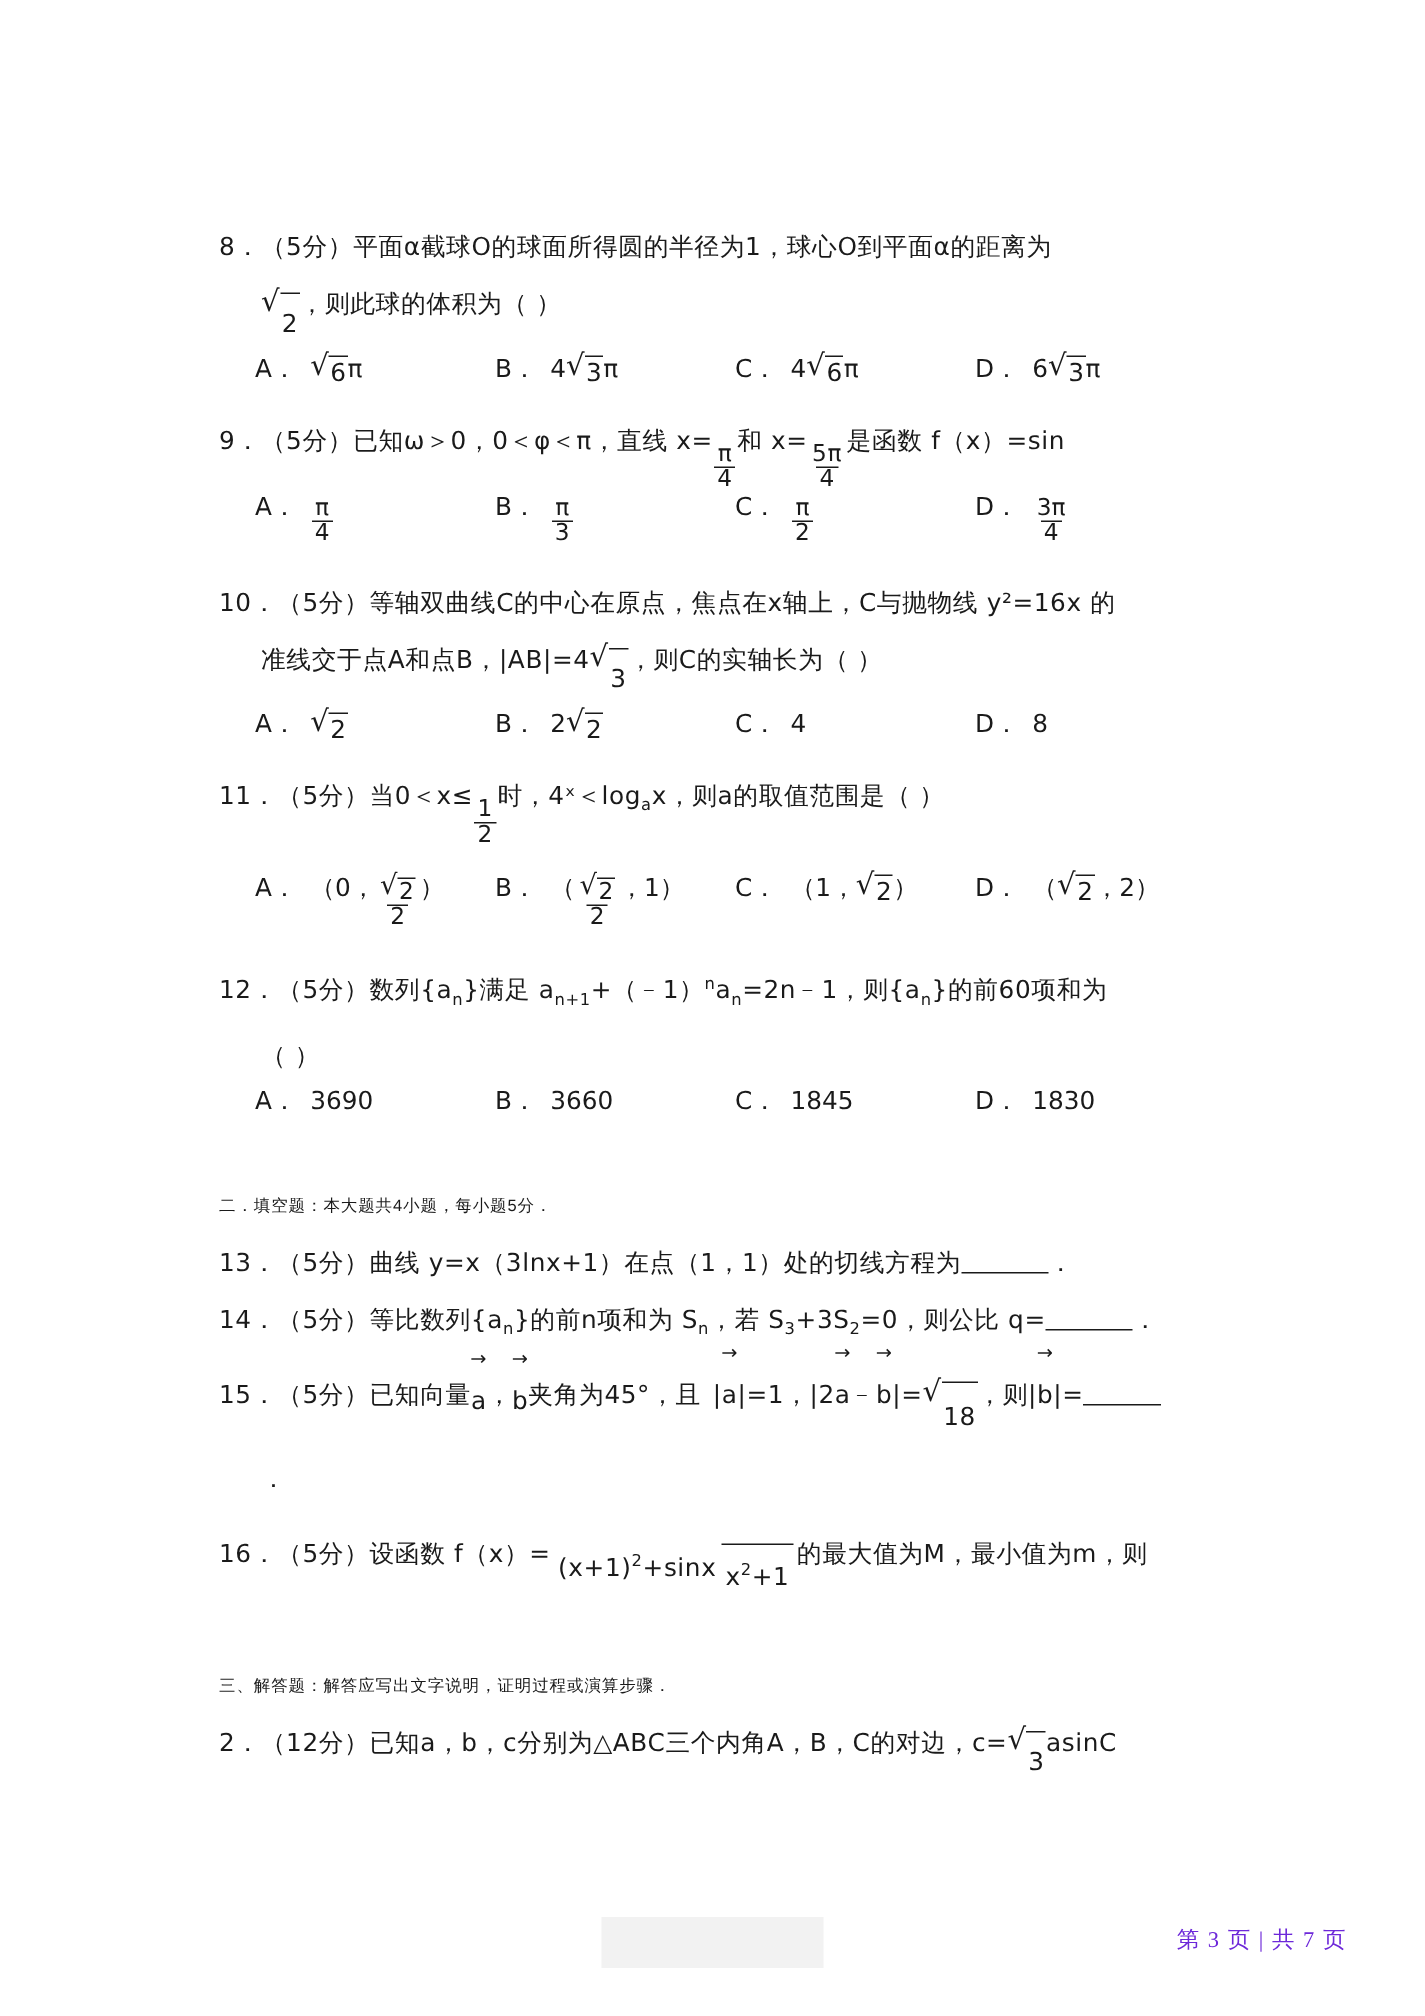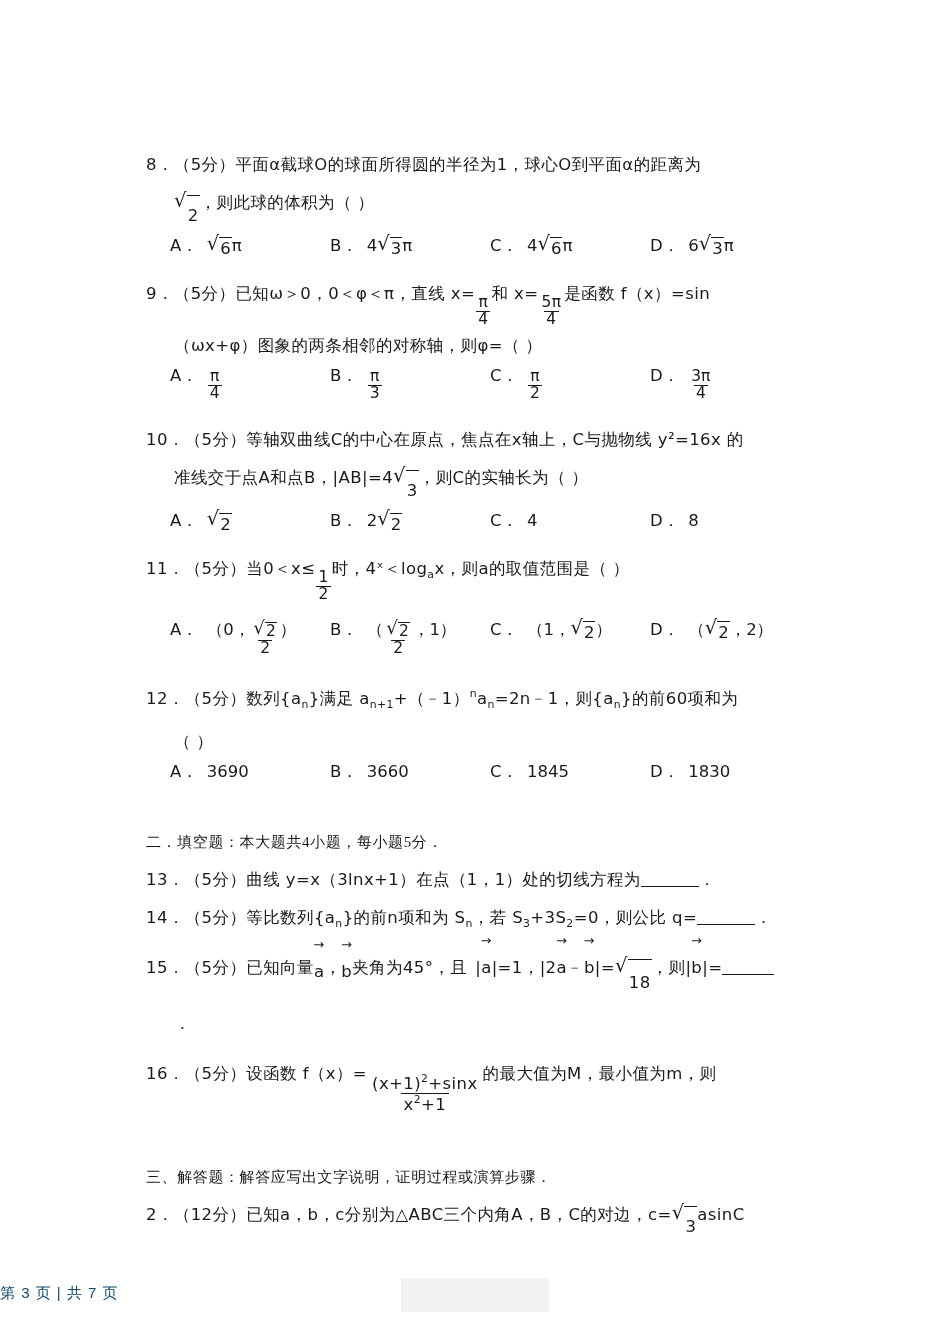--- a/index.html
+++ b/index.html
@@ -23,23 +23,23 @@
   
   .qline{
     font-size:16.5px;
     line-height:38px;
     white-space:nowrap;
     letter-spacing:.4px;
   }
   .qblock{ margin-bottom:0px; }
   .indent{ padding-left:28px; }
   .sec-head{
-    font-size:15px;
+    font-size:11px;
     line-height:38px;
-    font-family:Liberation Serif, serif;
+    font-family:Liberation Sans, sans-serif;
     letter-spacing:.6px;
   }
 
   
   .opts{
     position:relative;
     height:40px;
     font-size:16.5px;
   }
   .opts.tall{ height:56px; }
@@ -59,28 +59,27 @@
     vertical-align:-0.52em;
     margin:0 1px;
     line-height:1.02;
     font-size:.94em;
   }
   .frac .tp{ padding:0 2px; }
   .frac .bt{ padding:0 2px; border-top:1.3px solid #1a1a1a; }
 
   .bigfrac{
     display:inline-flex;
-    flex-direction:column;
     align-items:center;
     vertical-align:-0.55em;
     margin:0 2px;
     line-height:1.12;
   }
   .bigfrac .tp{ padding:0 3px; }
-  .bigfrac .bt{ padding:0 3px 0 3px; border-top:1.4px solid #1a1a1a; }
+  .bigfrac .bt{ padding:11px 3px 0 3px; border-top:1.4px solid #1a1a1a; }
 
   
   .rad{ display:inline-flex; align-items:flex-start; white-space:nowrap; }
   .rad > .sg{ font-size:1.18em; line-height:1; transform:translateY(-0.04em); }
   .rad > .rc{
     border-top:1.25px solid #1a1a1a;
     padding:1px 1px 0 1px;
     margin-top:.16em;
   }
 
@@ -113,24 +112,24 @@
     left:0; right:0; top:1237px;
     height:40px;
   }
   .footer .band{
     position:absolute;
     left:401px; top:0; width:148px; height:34px;
     background:#f2f2f2;
   }
   .footer .ftxt{
     position:absolute; left:0; right:0; top:6px;
-    text-align:left;
+    text-align:right;
     font-size:15px;
-    color:#0c4a6e;
-    font-family:Liberation Sans, sans-serif;
+    color:#6d28d9;
+    font-family:Liberation Serif, serif;
     letter-spacing:1px;
   }
 </style>
 </head>
 <body>
 
 <div class="page">
  <div class="content">
 
   <div class="qblock">
@@ -186,21 +185,20 @@
   <div class="qblock">
     <div class="qline">
       <span>9．</span><span>（5分）</span><span>已知ω＞0，0＜φ＜π，直线 x=</span><span class="frac">
             <span class="tp">π</span>
             <span class="bt">4</span>
           </span><span>和 x=</span><span class="frac">
             <span class="tp">5π</span>
             <span class="bt">4</span>
           </span><span>是函数 f（x）=sin</span>
     </div>
-    <div class="qline indent">（ωx+φ）图象的两条相邻的对称轴，则φ=（      ）</div>
     <div class="opts tall">
       <div class="opt o1">
         <span class="lab">A．</span>
         <span class="frac">
               <span class="tp">π</span>
               <span class="bt">4</span>
             </span>
       </div>
       <div class="opt o2">
         <span class="lab">B．</span>

